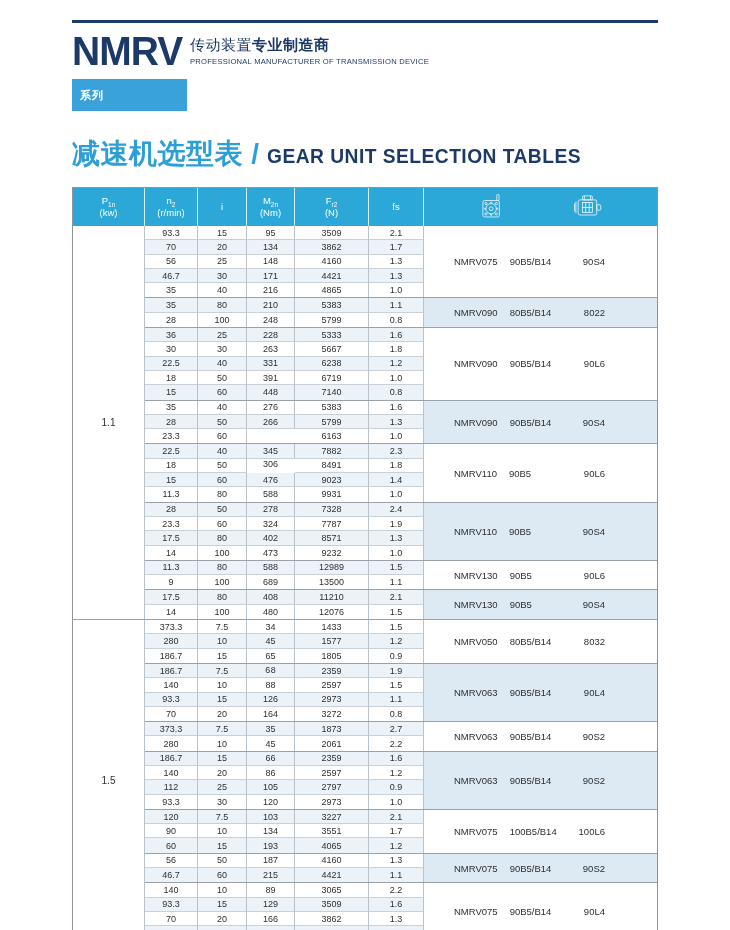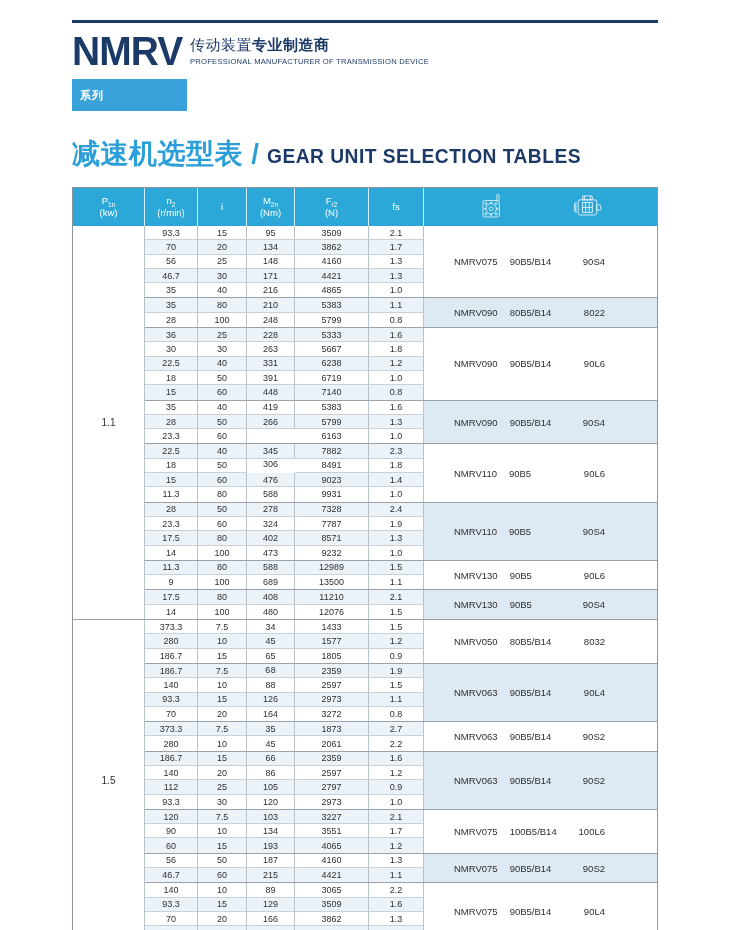--- a/index.html
+++ b/index.html
@@ -251,21 +251,21 @@
             <div class="cell zebra last-row" style="grid-area: 5 / 5;">0.8</div>
             <div class="motor" style="grid-row: 1 / span 5;">
               <div class="m-model">NMRV090</div>
               <div class="m-flange">90B5/B14</div>
               <div class="m-type">90L6</div>
             </div>
           </div>
           <div class="group alt">
             <div class="cell" style="grid-area: 1 / 1;">35</div>
             <div class="cell" style="grid-area: 1 / 2;">40</div>
-            <div class="cell" style="grid-area: 1 / 3;">419</div>
+            <div class="cell" style="grid-area: 1 / 3;">276</div>
             <div class="cell" style="grid-area: 1 / 4;">5383</div>
             <div class="cell" style="grid-area: 1 / 5;">1.6</div>
             <div class="cell zebra" style="grid-area: 2 / 1;">28</div>
             <div class="cell zebra" style="grid-area: 2 / 2;">50</div>
             <div class="cell zebra" style="grid-area: 2 / 3;">266</div>
             <div class="cell zebra" style="grid-area: 2 / 4;">5799</div>
             <div class="cell zebra" style="grid-area: 2 / 5;">1.3</div>
             <div class="cell last-row" style="grid-area: 3 / 1;">23.3</div>
             <div class="cell last-row" style="grid-area: 3 / 2;">60</div>
             <div class="cell last-row" style="grid-area: 3 / 3; margin-top: 35px;">306</div>

